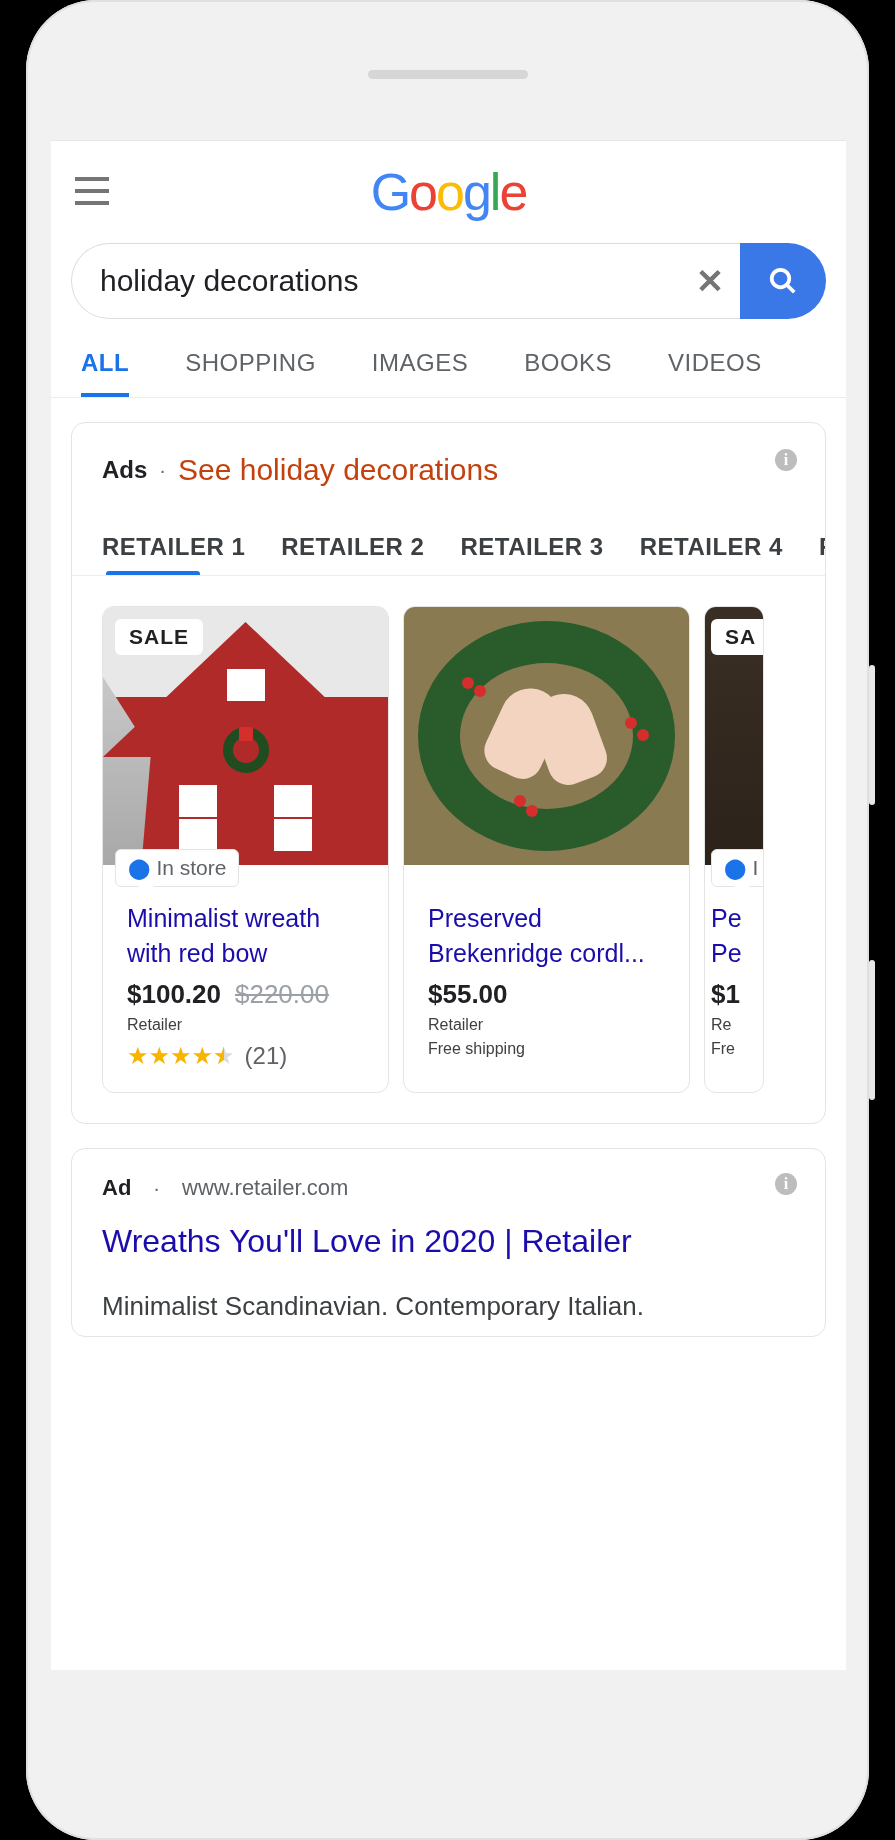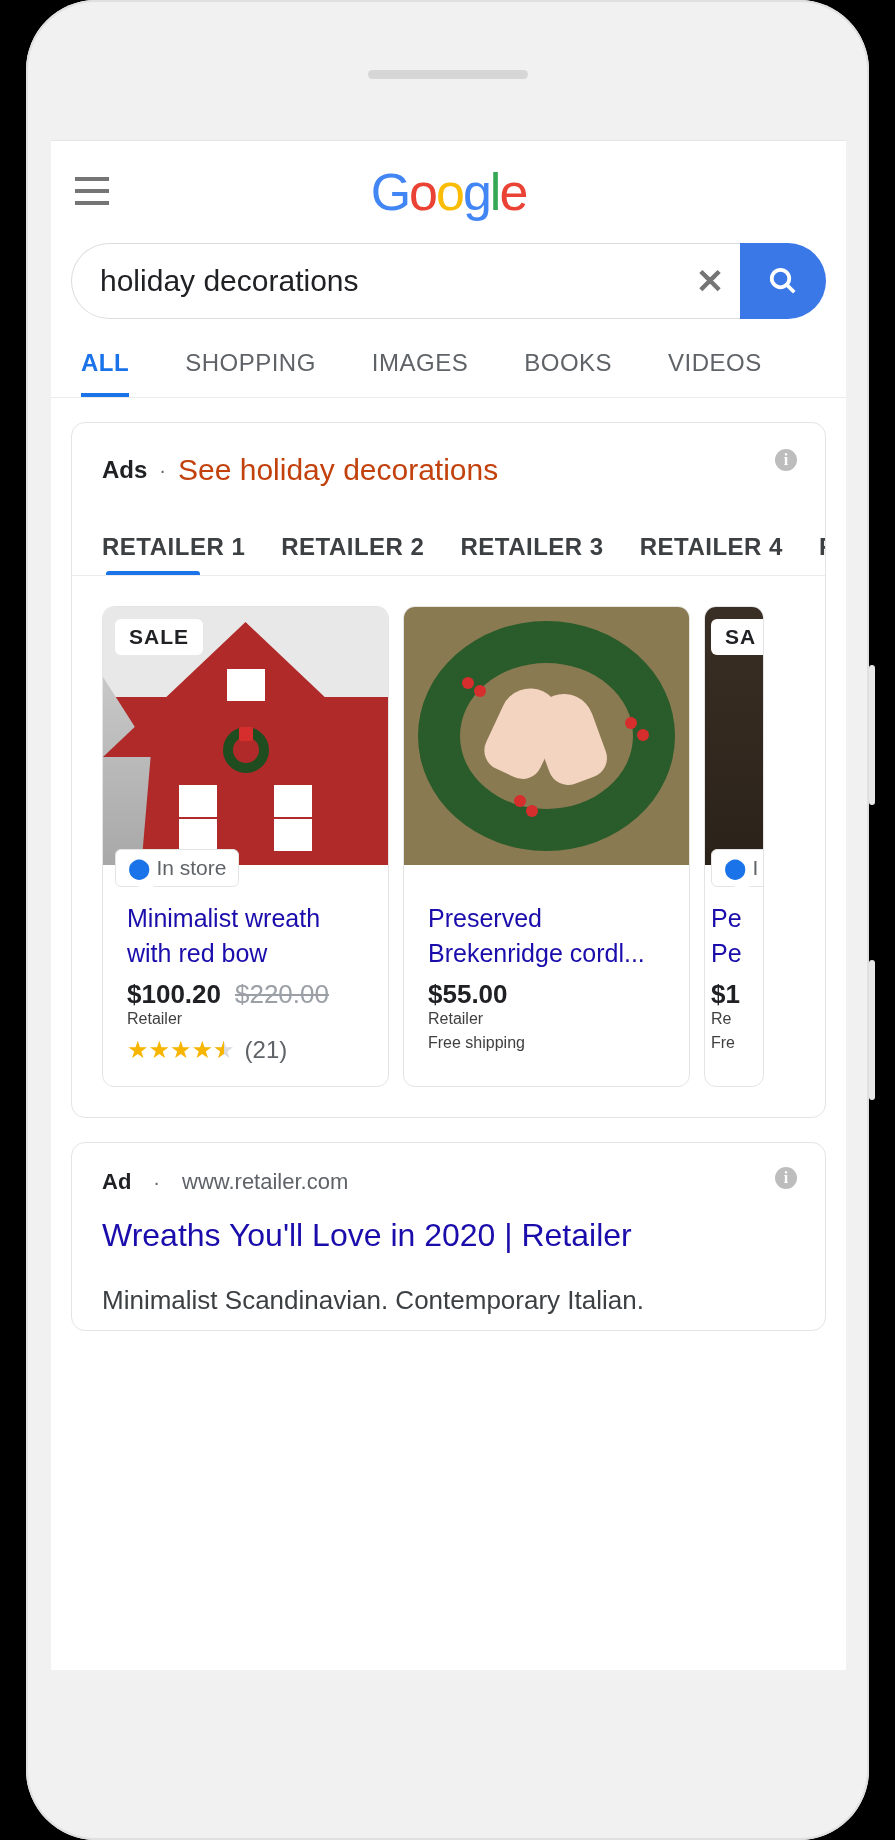--- a/index.html
+++ b/index.html
@@ -42,21 +42,21 @@
   .products { display:flex; gap:14px; padding:30px 0 30px 30px; overflow:hidden; }
   .product { width:287px; flex:0 0 287px; border:1px solid #e4e4e4; border-radius:12px; overflow:hidden; display:flex; flex-direction:column; cursor:pointer; }
   .product.partial { width:60px; flex:0 0 60px; }
   .pimg { height:258px; position:relative; background:#ccc; display:flex; align-items:flex-end; }
   .sale-badge { position:absolute; left:12px; top:12px; background:#fff; border-radius:6px; padding:6px 14px; font-size:21px; font-weight:bold; letter-spacing:1px; color:#202124; }
   .instore-badge { position:absolute; left:12px; bottom:-22px; background:#fff; border:1px solid #e4e4e4; border-radius:6px; padding:6px 12px; font-size:21px; color:#5f6368; display:flex; align-items:center; gap:6px; }
   .instore-badge::after { content:""; position:absolute; left:22px; bottom:-8px; border:8px solid transparent; border-top-color:#fff; border-bottom:none; }
   .pin { color:#1a73e8; font-size:20px; }
   .pbody { padding:36px 24px 22px 24px; flex:1; display:flex; flex-direction:column; }
   .pname { color:#1a0dab; font-size:25px; line-height:1.4; margin-bottom:8px; display:-webkit-box; -webkit-line-clamp:2; -webkit-box-orient:vertical; overflow:hidden; }
-  .prow { display:flex; align-items:baseline; gap:14px; }
+  .prow { display:flex; align-items:baseline; gap:14px; margin-bottom:6px; }
   .price { font-size:26px; font-weight:bold; color:#202124; }
   .old-price { font-size:26px; color:#9aa0a6; text-decoration:line-through; }
   .retailer-name, .note { font-size:16px; color:#404040; margin-bottom:6px; }
   .rating { display:flex; align-items:center; gap:10px; font-size:24px; color:#5f6368; margin-top:2px; }
   .stars { display:flex; }
   .star { color:#f7b500; font-size:24px; }
   .star.half { position:relative; color:#dadce0; }
   .star.half::before { content:"★"; position:absolute; left:0; width:50%; overflow:hidden; color:#f7b500; }
 
   

